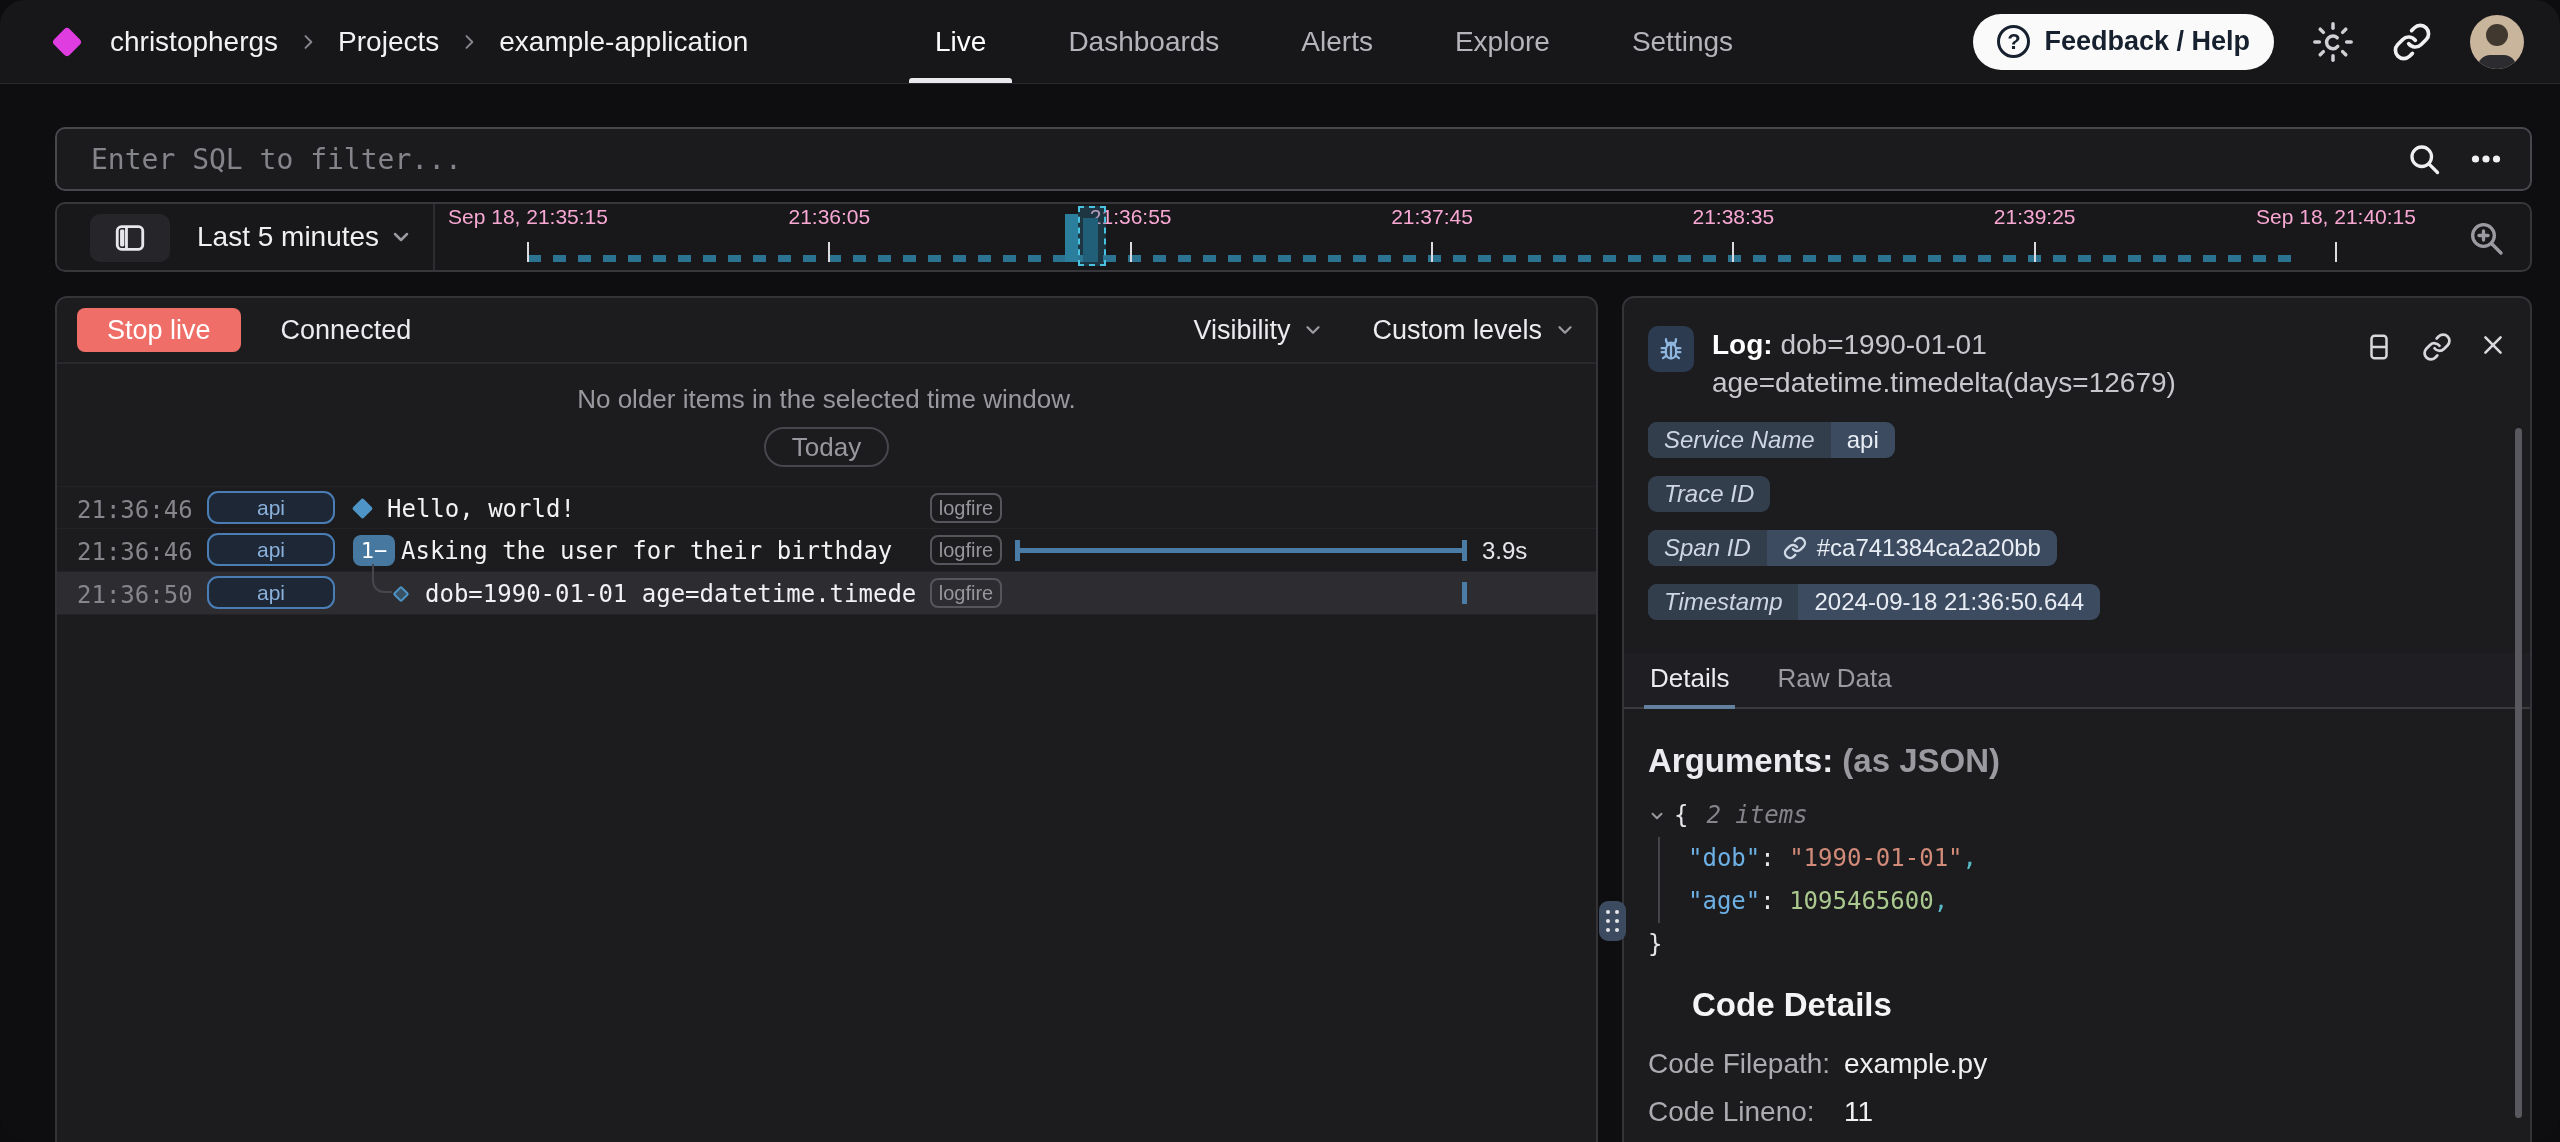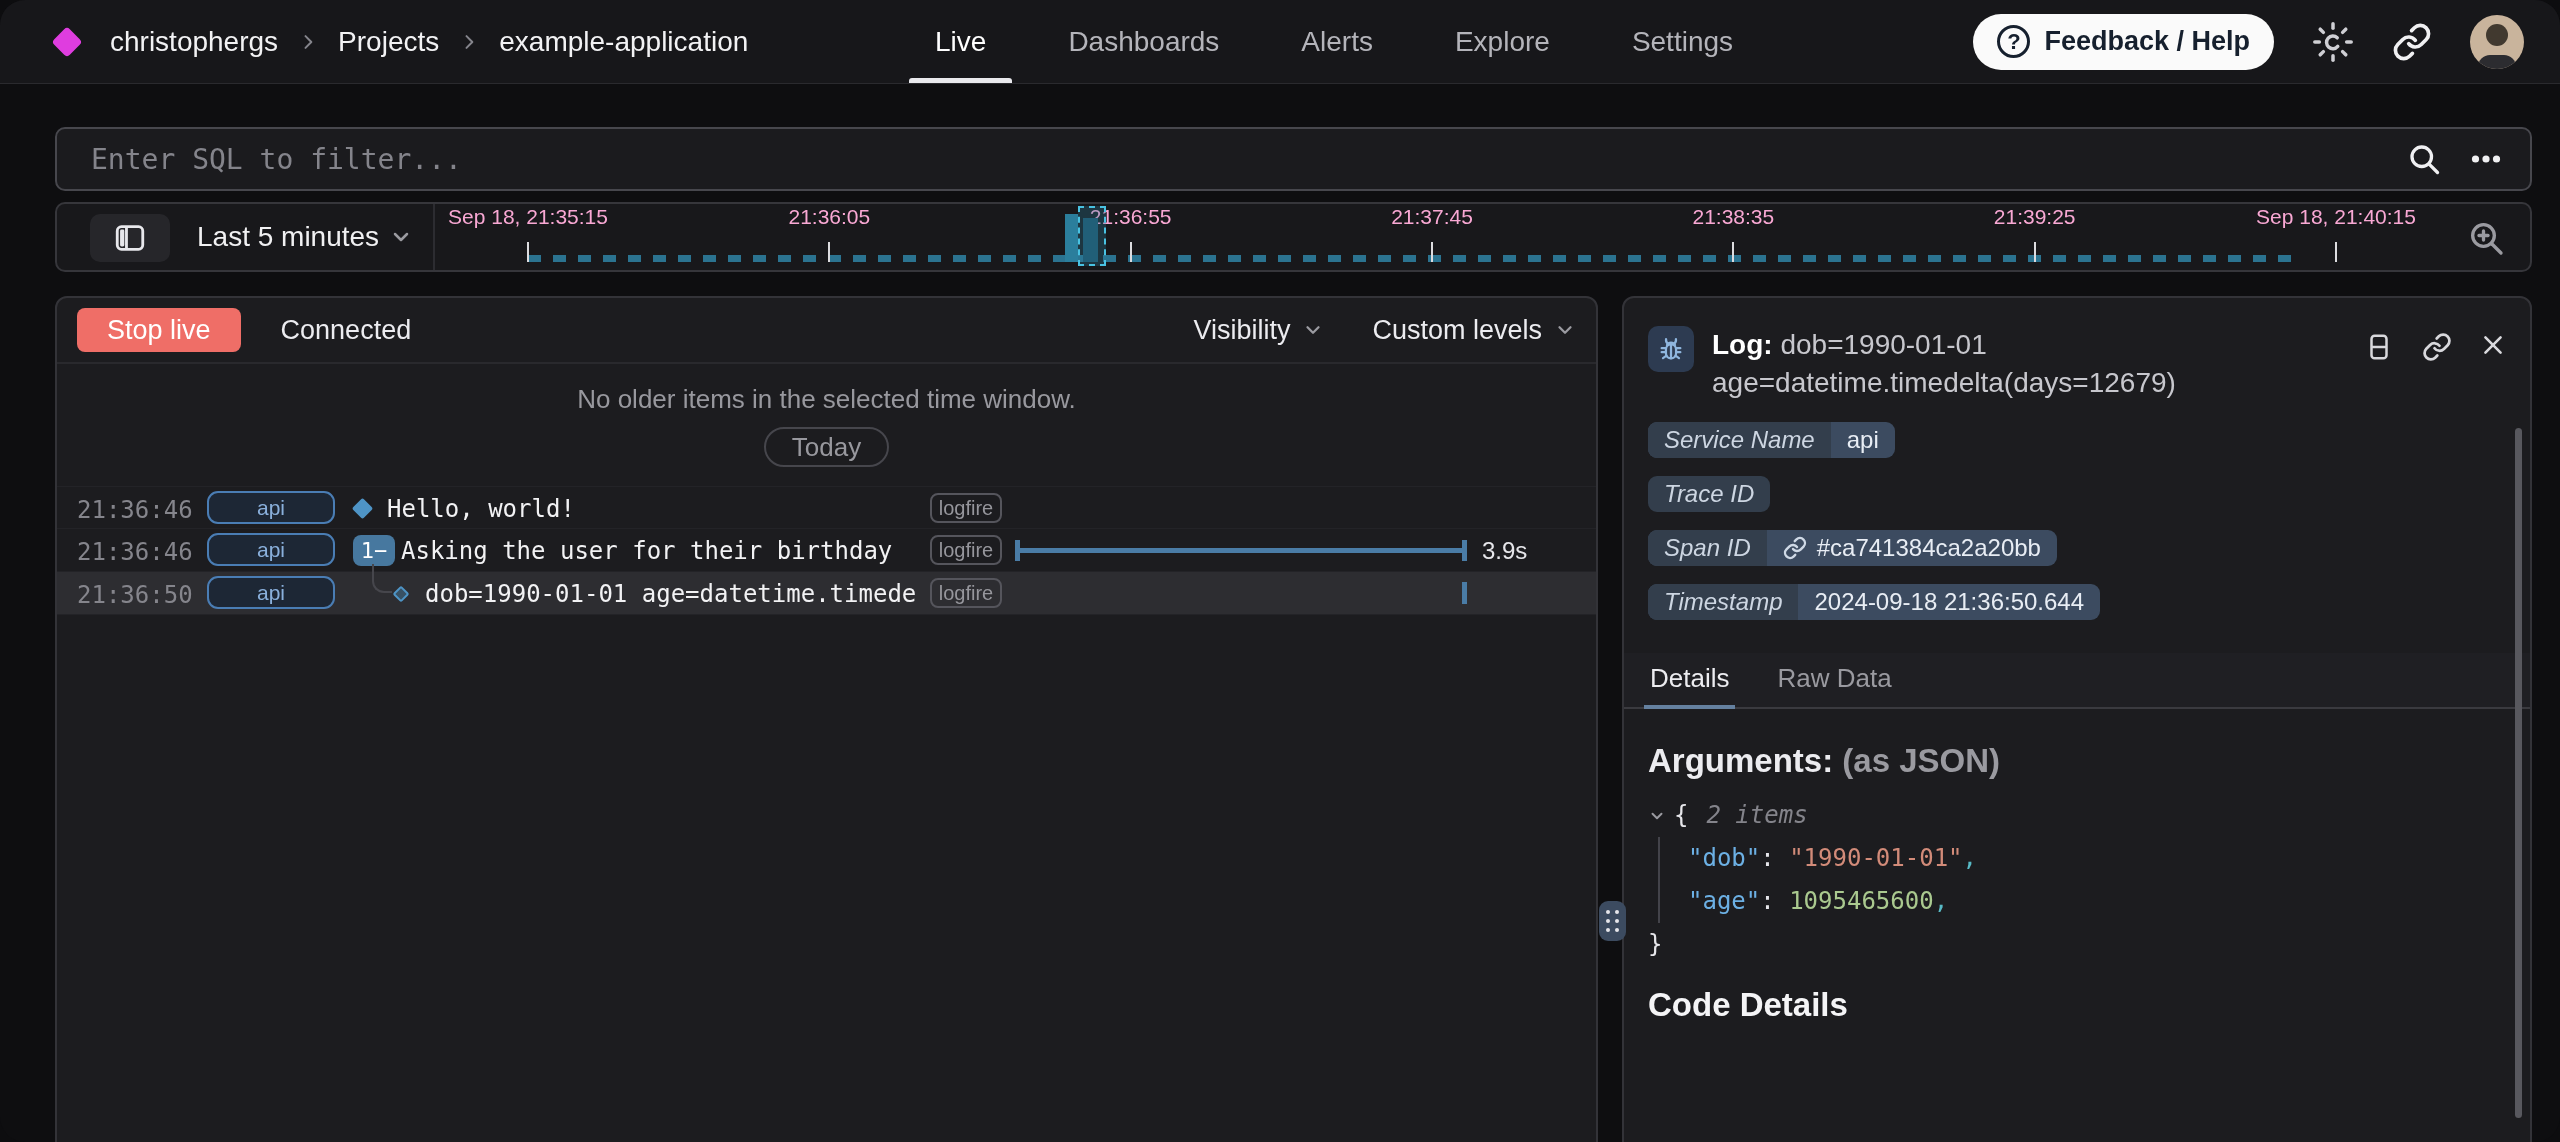--- a/index.html
+++ b/index.html
@@ -128,21 +128,21 @@
   .dp-arguments { margin-top:33px; padding:0 24px; font-size:33px; font-weight:bold; }
   .dp-arguments .suffix { color:#9a9aa0; }
   .dp-json { margin-top:14px; padding:0 24px; font-family:"DejaVu Sans Mono",monospace;
              font-size:24px; line-height:43px; color:#e6e6ea; }
   .json-open { display:flex; align-items:center; gap:8px; }
   .json-note { font-style:italic; color:#84848b; margin-left:10px; }
   .json-entries { border-left:2px solid #43434a; margin-left:10px; padding-left:28px; }
   .jkey { color:#6cb0e4; } .jpunct { color:#e6e6ea; }
   .jstr { color:#d28b79; } .jnum { color:#aac98f; } .jcomma { color:#58bac6; }
   .dp-code { margin-top:20px; padding:0 24px; }
-  .dp-code-heading { font-size:33px; font-weight:bold; color:#f4f4f6; }
+  .dp-code-heading { font-size:33px; font-weight:bold; color:#f4f4f6;margin-left:44px; }
   .dp-code-rows { margin-top:24px; display:grid; grid-template-columns:196px auto; row-gap:16px;
                   font-size:28px; }
   .code-label { color:#ababb1; } .code-value { color:#f0f0f2; }
   .dp-scrollthumb { position:absolute; right:8px; top:130px; width:7px; height:690px; background:#58585e;
                     border-radius:4px; cursor:grab; }
 
   
   .divider-handle { position:absolute; left:1599px; top:901px; width:27px; height:40px; background:#3c4b60;
                     border-radius:9px; display:grid; grid-template-columns:repeat(2,4px);
                     grid-template-rows:repeat(3,4px); gap:5px; place-content:center; cursor:col-resize; }
@@ -437,20 +437,26 @@
       </div>
       <div class="json-entries">
         <div><span class="jkey">"dob"</span><span class="jpunct">: </span><span class="jstr">"1990-01-01"</span><span class="jcomma">,</span></div>
         <div><span class="jkey">"age"</span><span class="jpunct">: </span><span class="jnum">1095465600</span><span class="jcomma">,</span></div>
       </div>
       <div class="jpunct">}</div>
     </div>
 
     <div class="dp-code">
       <div class="dp-code-heading">Code Details</div>
+      <div class="dp-code-rows">
+        <span class="code-label">Code Filepath:</span>
+        <span class="code-value">example.py</span>
+        <span class="code-label">Code Lineno:</span>
+        <span class="code-value">11</span>
+      </div>
     </div>
 
     <div class="dp-scrollthumb"></div>
   </div>
 
   <div class="divider-handle">
     <i></i>
       <i></i>
       <i></i>
       <i></i>

